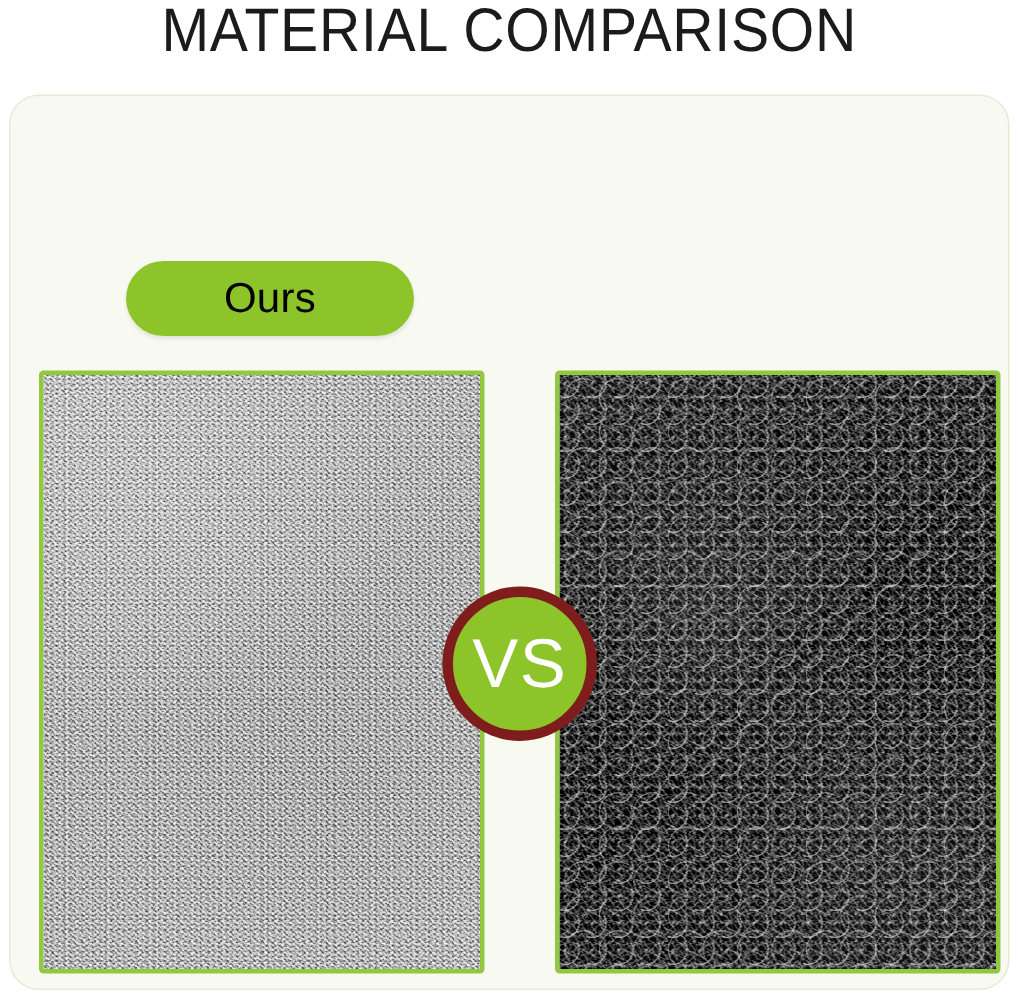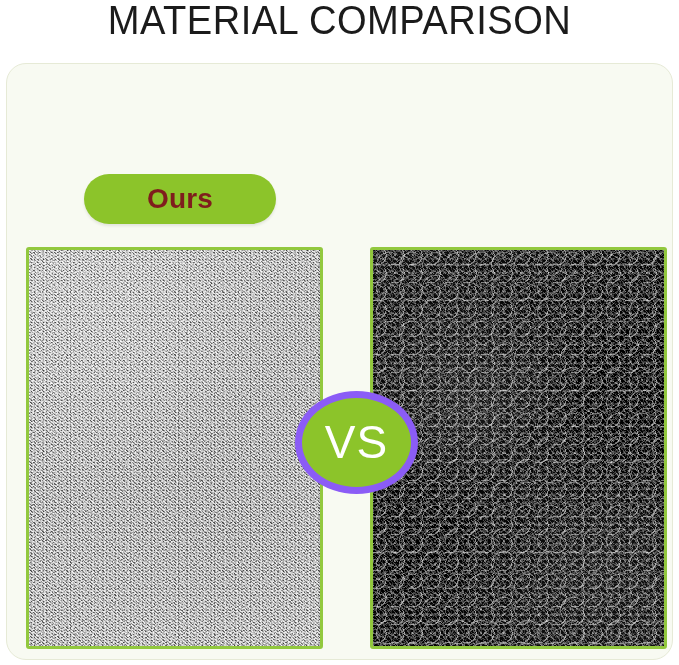--- a/index.html
+++ b/index.html
@@ -52,26 +52,26 @@
     border: 1px solid #e6ead6;
     border-radius: 20px;
   }
 
   
   .badge {
     position: absolute;
     height: 50px;
     border-radius: 25px;
     background: #8cc42a;
-    color: #7f1d1d;
+    color: #000000;
     display: flex;
     align-items: center;
     justify-content: center;
     font-size: 28px;
-    font-weight: bold;
+    font-weight: normal;
     letter-spacing: 0.2px;
     box-shadow: 0 2px 3px rgba(0,0,0,0.09);
   }
   .badge-ours   { left: 77px;  top: 110px; width: 192px; }
   .badge-others { left: 429px; top: 110px; width: 192px; }
 
   
   .swatch {
     position: absolute;
     top: 183px;
@@ -152,26 +152,26 @@
       repeating-radial-gradient(circle at 50% 50%, rgba(255,255,255,0.30) 0 1px, rgba(0,0,0,0) 1px 7px);
     background-size: 6px 6px, 7px 7px, 9px 9px;
     opacity: 0.9;
   }
 
   
   .vs-badge {
     position: absolute;
     left: 288px;
     top: 327px;
-    width: 123px;
+    width: 103px;
     height: 103px;
     box-sizing: border-box;
     border-radius: 50%;
     background: #8cc42a;
-    border: 7px solid #8b5cf6;
+    border: 7px solid #7f1d1d;
     display: flex;
     align-items: center;
     justify-content: center;
     z-index: 5;
   }
   .vs-text {
     color: #ffffff;
     font-size: 46px;
     font-weight: 500;
     letter-spacing: 1px;

